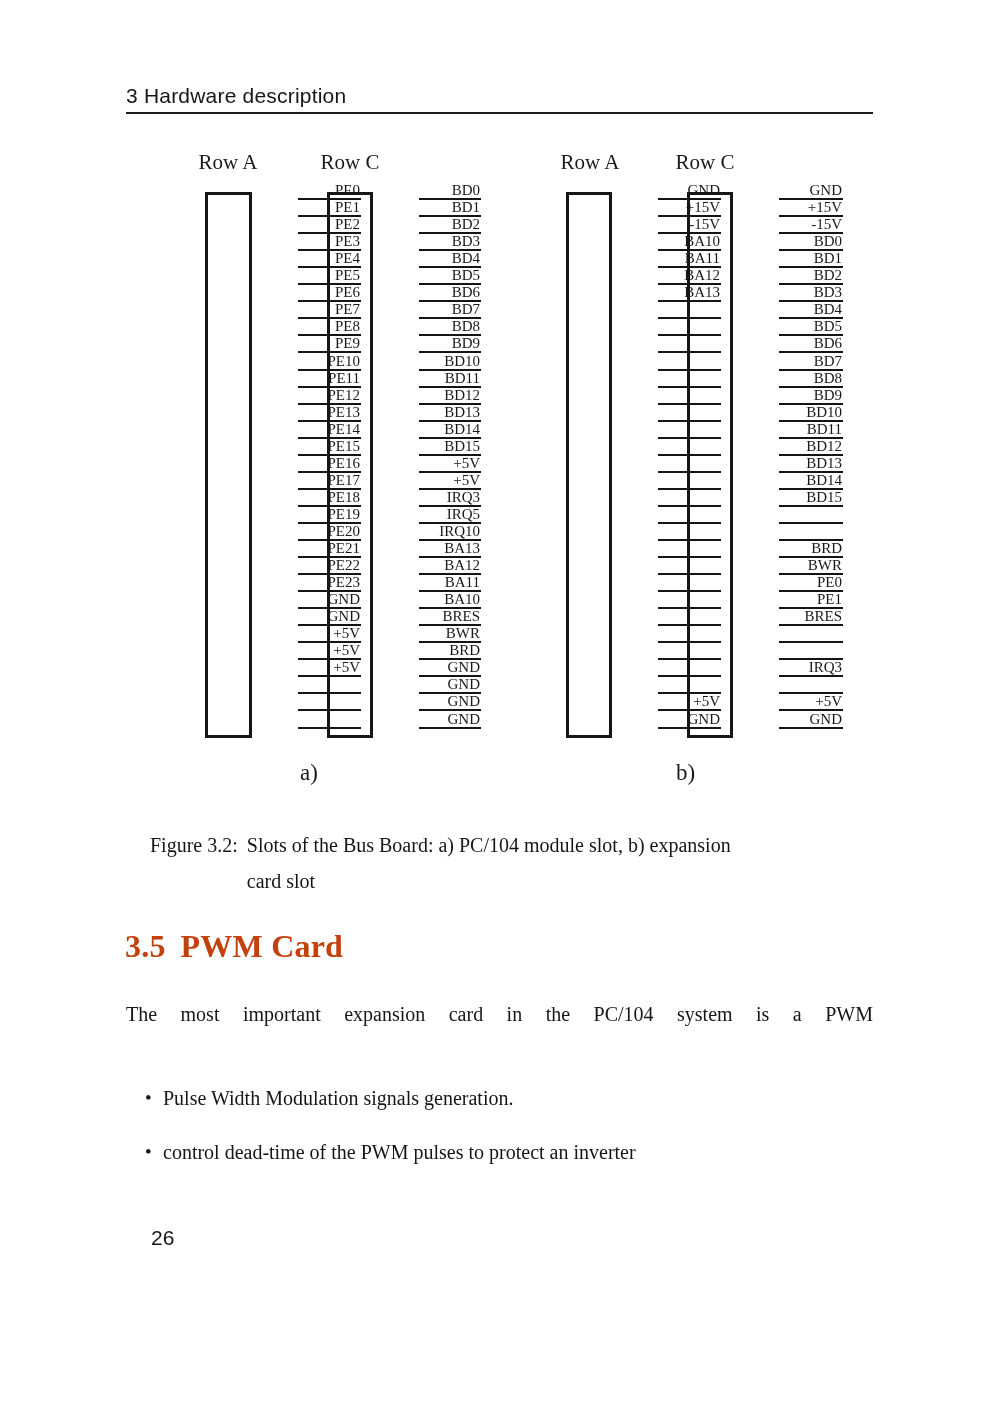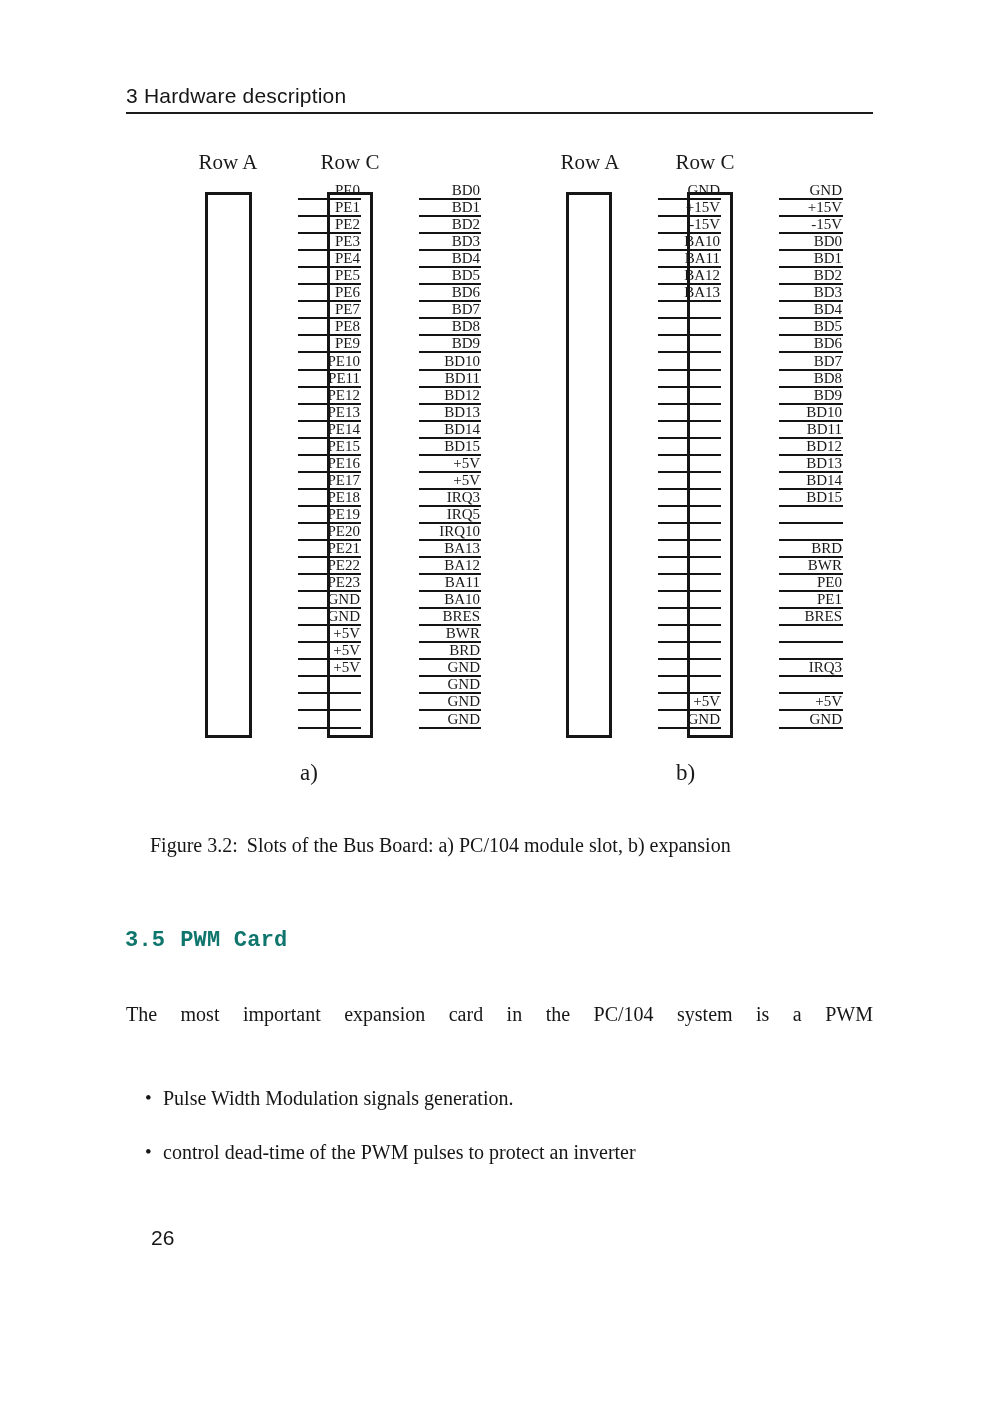--- a/index.html
+++ b/index.html
@@ -57,22 +57,22 @@
   
   .caption{
     position:absolute;left:126px;top:827px;width:748px;
     display:flex;font-size:20px;line-height:36px;color:#161616;
   }
   .cap-label{flex:0 0 auto;margin-right:9px;margin-left:24px;}
   .cap-text{flex:1 1 auto;}
   
   .section-heading{
     position:absolute;left:125px;top:928px;
-    font-family:Liberation Mono, monospace;
-    font-weight:bold;font-size:22px;color:#0f766e;
+    font-family:Liberation Serif, serif;
+    font-weight:bold;font-size:32px;color:#c2410c;
     letter-spacing:0.2px;
   }
   .section-heading .sec-title{margin-left:15px;}
   
   .body-par{
     position:absolute;left:126px;top:996px;width:747px;
     font-size:20px;line-height:36px;color:#161616;
   }
   .p-line1{text-align:justify;text-align-last:justify;}
   
@@ -503,20 +503,21 @@
       </div>
 
     <div class="sub-label s-a">a)</div>
     <div class="sub-label s-b">b)</div>
   </div>
 
   <div class="caption">
     <span class="cap-label">Figure 3.2:</span>
     <span class="cap-text">
       <div>Slots of the Bus Board: a) PC/104 module slot, b) expansion</div>
+      <div>card slot</div>
     </span>
   </div>
 
   <div class="section-heading">
     <span class="sec-number">3.5</span><span class="sec-title">PWM Card</span>
   </div>
 
   <div class="body-par">
     <div class="p-line1">The most important expansion card in the PC/104 system is a PWM</div>
   </div>

